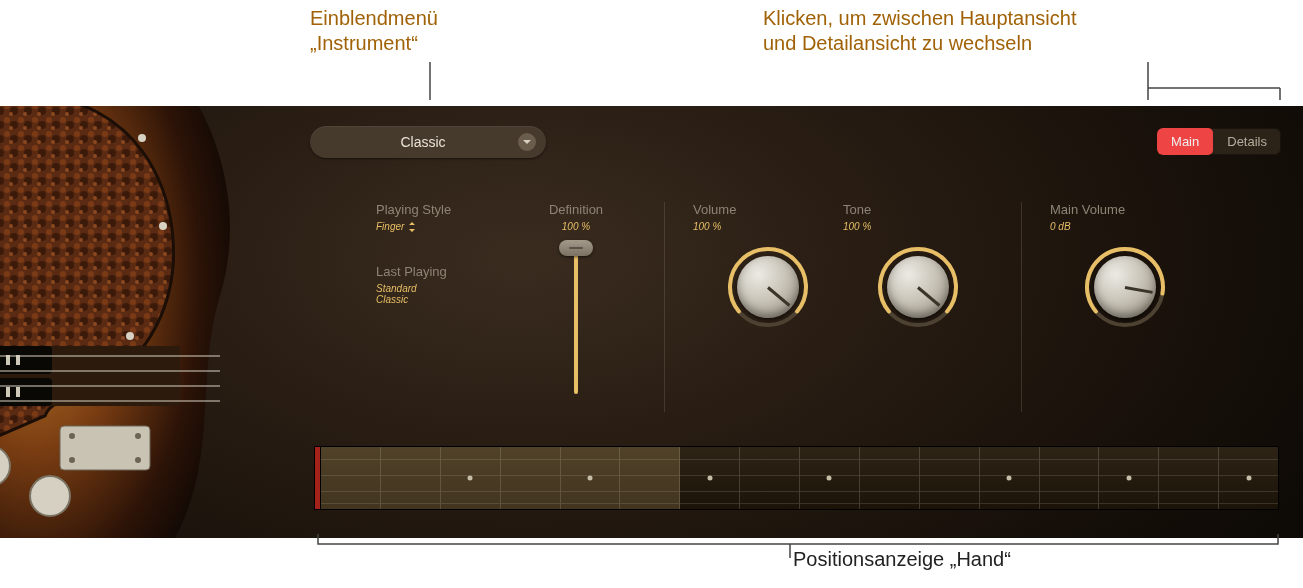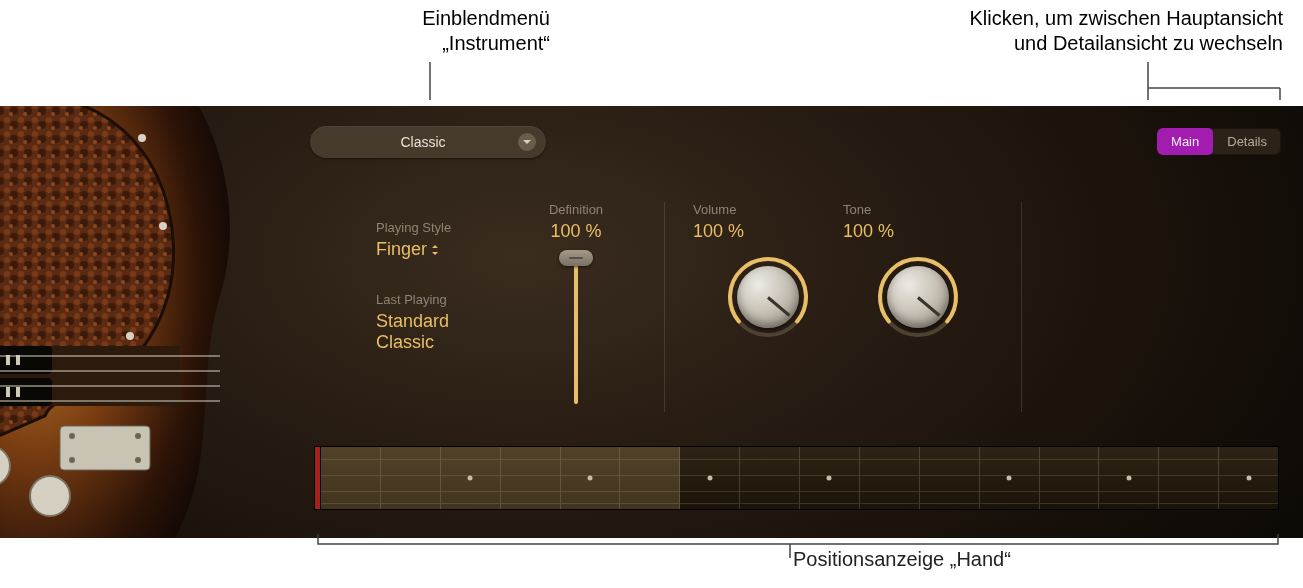--- a/index.html
+++ b/index.html
@@ -8,24 +8,24 @@
     height: 588px;
     background: #fff;
     font-family: -apple-system, "Helvetica Neue", Arial, sans-serif;
     position: relative;
     overflow: hidden;
   }
 
   
   .anno {
     position: absolute;
-    color: #000000;
+    color: #a16207;
     font-size: 20px;
     line-height: 1.25;
-    text-align: right;
+    text-align: left;
   }
   .anno-left { left: 310px; top: 6px; width: 240px; }
   .anno-right { right: 20px; top: 6px; width: 520px; }
   .anno-bottom {
     position: absolute;
     left: 793px; top: 548px;
     font-size: 20px; color: #222;
   }
 
   
@@ -78,38 +78,38 @@
     box-shadow: inset 0 0 0 1px rgba(0,0,0,0.4);
   }
   .view-btn {
     padding: 6px 14px;
     font-size: 13px;
     color: #b7ad9c;
     background: transparent;
     cursor: pointer;
   }
   .view-btn.active {
-    background: #a21caf;
+    background: #ef4444;
     color: #eee;
     border-radius: 5px;
   }
 
   
   .controls {
     position: absolute;
     left: 376px; top: 96px;
     right: 34px;
     height: 200px;
     display: flex;
     align-items: flex-start;
   }
   .ctl-label { color: #8d8474; font-size: 13px; margin-bottom: 4px; }
-  .ctl-value { color: #e8bf66; font-size: 18px; font-weight: 500; }
-
-  .col-style { width: 140px; margin-top: 18px; }
+  .ctl-value { color: #e8bf66; font-size: 10px; font-weight: 500; font-style: italic; }
+
+  .col-style { width: 140px; }
   .style-drop { display:flex; align-items:center; gap:4px; }
   .style-drop svg { width:8px; height:10px; fill:#e8bf66; }
 
   .last-played { margin-top: 32px; }
 
   .col-slider { width: 120px; text-align: center; }
   .slider-track {
     width: 4px; height: 146px; margin: 16px auto 0;
     background: #4e4333;
     border-radius: 2px;
@@ -339,20 +339,34 @@
               <path id="tone-arc" fill="none" stroke="#e8bf66" stroke-width="4" stroke-linecap="round" d="M 11.890311161478834 65.42592916808849 A 38 38 0 1 1 70.10968883852117 65.42592916808849"></path>
             </svg>
         <div class="knob-dial"></div>
         <div class="knob-tick" id="tone-tick" style="transform: rotate(40deg); left: 41px; top: 40px;"></div>
       </div>
         </div>
     </div>
 
     <div class="vdiv"></div>
 
+    <div class="col-knob">
+      <div class="ctl-label">Main Volume</div>
+      <div class="ctl-value">0 dB</div>
+      <div class="knob-wrap">
+          <div class="knob">
+        <svg class="knob-ring" viewBox="0 0 82 82">
+              <circle cx="41" cy="41" r="38" fill="none" stroke="#4e4333" stroke-width="4"></circle>
+              <path id="mv-arc" fill="none" stroke="#e8bf66" stroke-width="4" stroke-linecap="round" d="M 11.890311161478834 65.42592916808849 A 38 38 0 1 1 78.42269461446391 47.59863075134335"></path>
+            </svg>
+        <div class="knob-dial"></div>
+        <div class="knob-tick" id="mv-tick" style="transform: rotate(10deg); left: 41px; top: 40px;"></div>
+      </div>
+        </div>
+    </div>
   </div>
 
   <div class="fretboard" id="fretboard">
     <div class="nut"></div>
   <div class="fret hand">
         <div class="string-line" style="top: 12px;"></div>
         <div class="string-line" style="top: 28px;"></div>
         <div class="string-line" style="top: 44px;"></div>
         <div class="string-line" style="top: 56px;"></div>
       </div>

